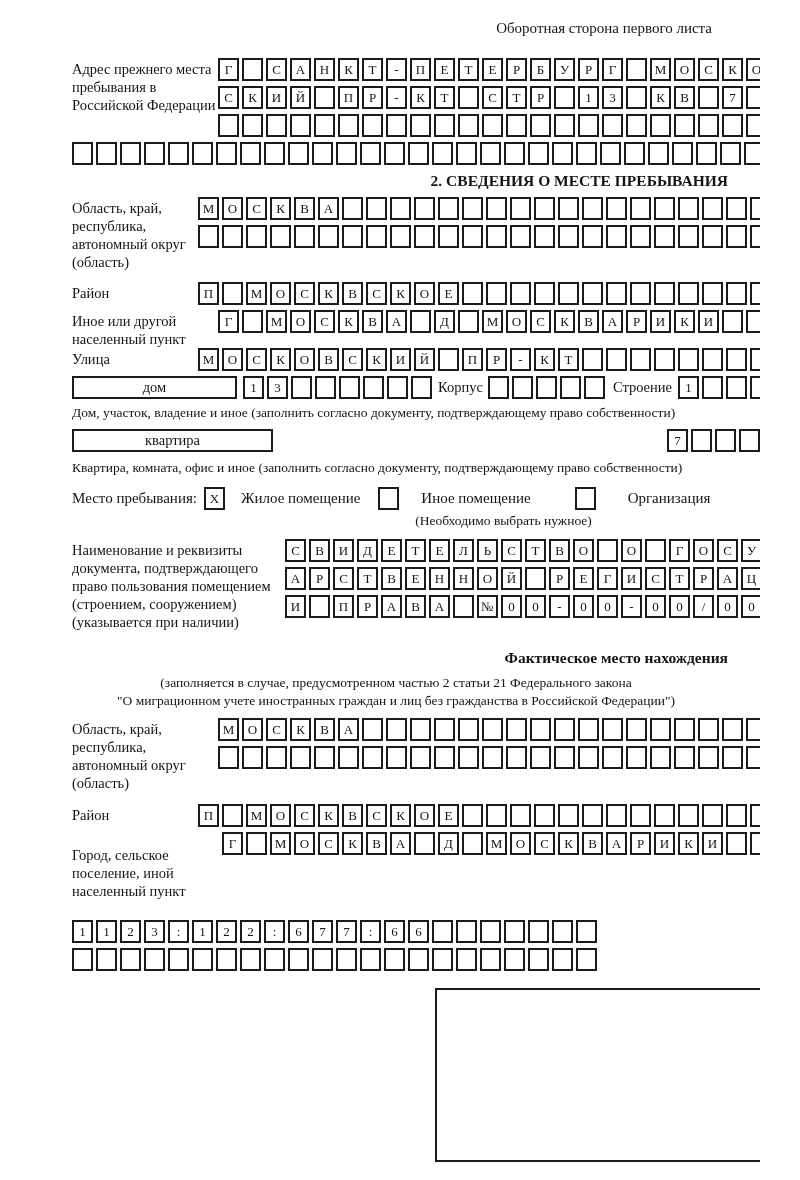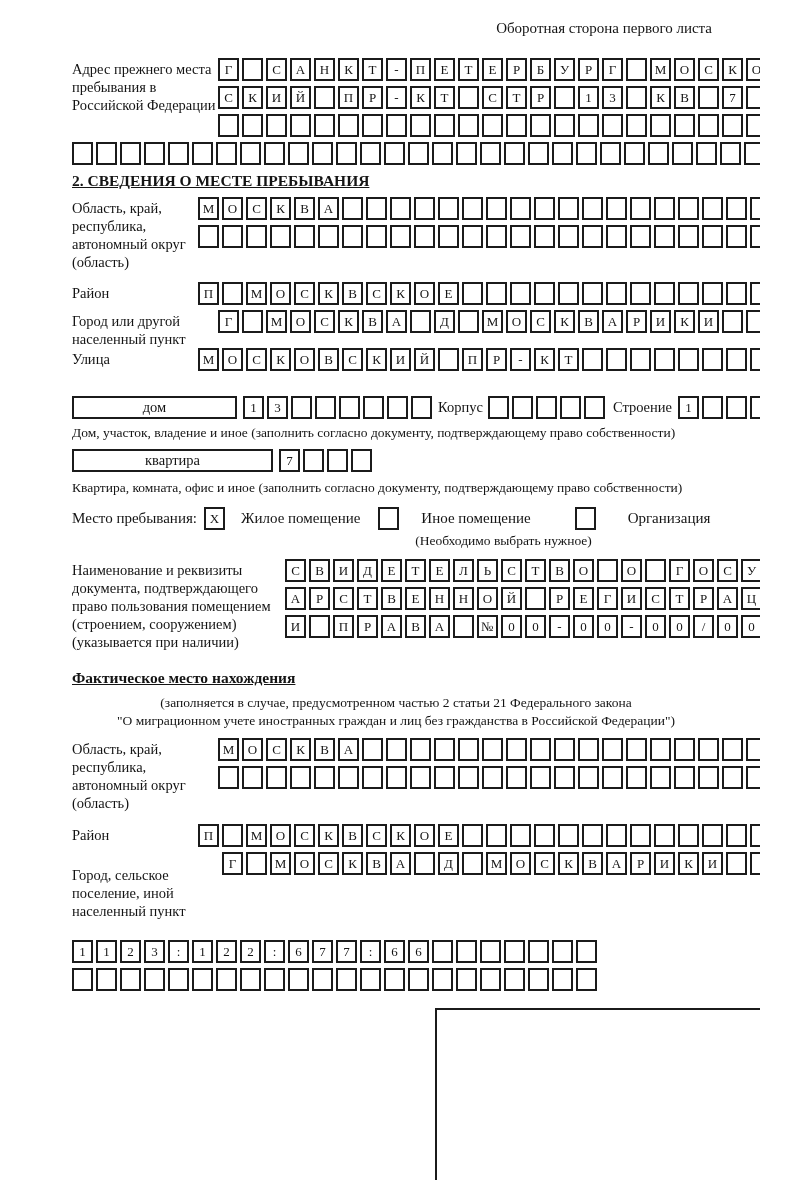--- a/index.html
+++ b/index.html
@@ -22,37 +22,37 @@
   
   .cellrow{display:flex;gap:3px;margin-bottom:5px;}
   .cell{
     flex:0 0 auto;
     width:17px;height:19px;
     border:2px solid #1b1b1b;
     font-size:13px;line-height:19px;
     text-align:center;
     background:#fff;
   }
-  .form-row{display:flex;align-items:flex-start;}
+  .form-row{display:flex;align-items:flex-start;justify-content:space-between;}
   .row-label{font-size:14.5px;line-height:1.25;padding-top:2px;}
   .w146{flex:0 0 146px;width:146px;}
   .w126{flex:0 0 126px;width:126px;}
   .w150{flex:0 0 150px;width:150px;margin-top:12px;}
   .w213{flex:0 0 213px;width:213px;}
   .w195{flex:0 0 195px;width:195px;}
   .caption{font-size:13.5px;line-height:1.3;}
   .center{text-align:center;}
-  .sec-title{font-weight:bold;font-size:15.5px;text-align:left;margin:7px 32px 7px 0;text-decoration:underline;}
+  .sec-title{font-weight:bold;font-size:15.5px;text-align:right;margin:7px 32px 7px 0;}
   .widebox{
     height:19px;border:2px solid #1b1b1b;
     display:flex;align-items:center;justify-content:center;
     font-size:14.5px;flex:0 0 auto;
   }
   .inline-label{font-size:14.5px;line-height:23px;white-space:nowrap;}
-  .mt2{margin-top:2px}.mt4{margin-top:20px}.mt8{margin-top:8px}
+  .mt2{margin-top:2px}.mt4{margin-top:0}.mt8{margin-top:8px}
   .mt10{margin-top:10px}.mt12{margin-top:12px}.mt18{margin-top:18px}.mt21{margin-top:21px}.mb8{margin-bottom:8px}
   .cap-right{margin-right:40px;}
   .mesto-row{display:flex;align-items:center;margin-top:10px;}
   .mesto-row .lab{font-size:15px;white-space:nowrap;}
   .gap7{margin-left:7px}.gap16{margin-left:16px}.gap18{margin-left:18px}
   .gap22{margin-left:22px}.gap44{margin-left:44px}.gap32{margin-left:32px}
   .note-select{font-size:13.5px;margin:3px 0 10px 175px;text-align:center;}
   .stamp-box{
     margin-left:363px;margin-top:12px;
     width:351px;height:170px;
@@ -271,21 +271,21 @@
         <span class="cell"></span>
         <span class="cell"></span>
         <span class="cell"></span>
         <span class="cell"></span>
         <span class="cell"></span>
         <span class="cell"></span>
       </div>
   </div>
 
   <div class="form-row">
-    <div class="row-label w146">Город или другой населенный пункт</div>
+    <div class="row-label w146">Иное или другой населенный пункт</div>
     <div class="cellrow">
         <span class="cell">Г</span>
         <span class="cell"></span>
         <span class="cell">М</span>
         <span class="cell">О</span>
         <span class="cell">С</span>
         <span class="cell">К</span>
         <span class="cell">В</span>
         <span class="cell">А</span>
         <span class="cell"></span>

